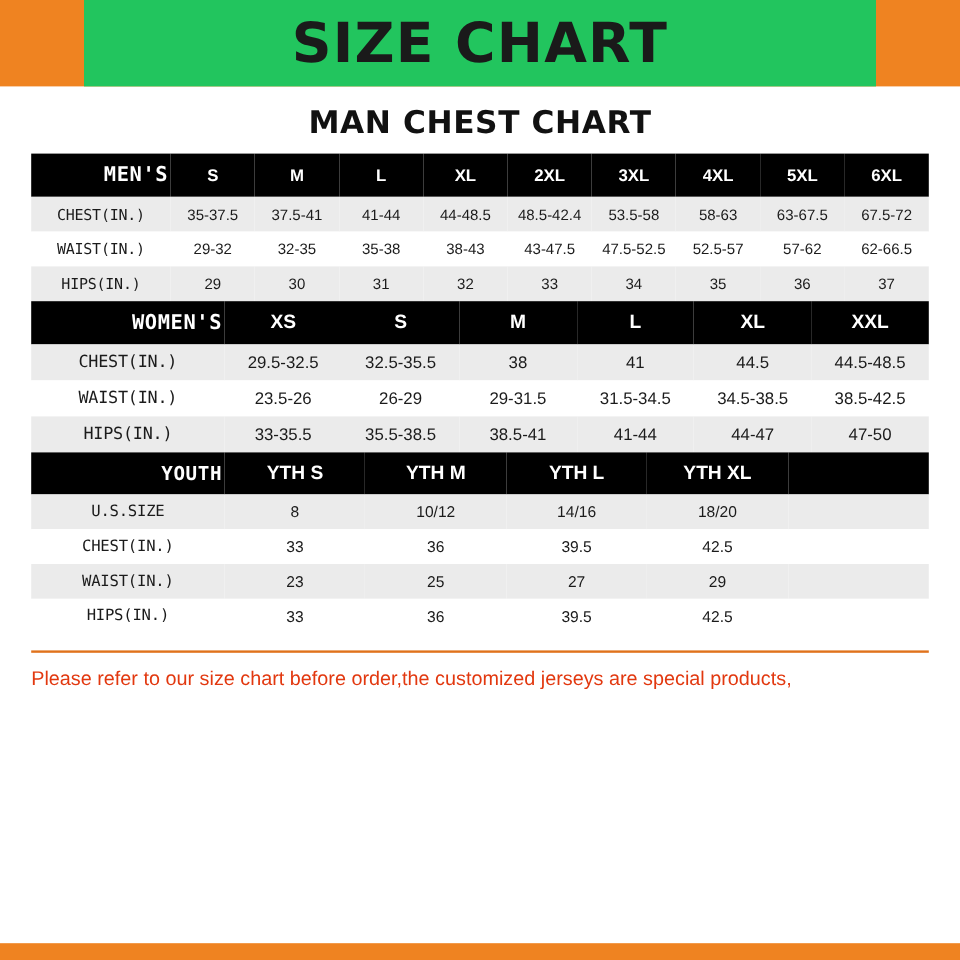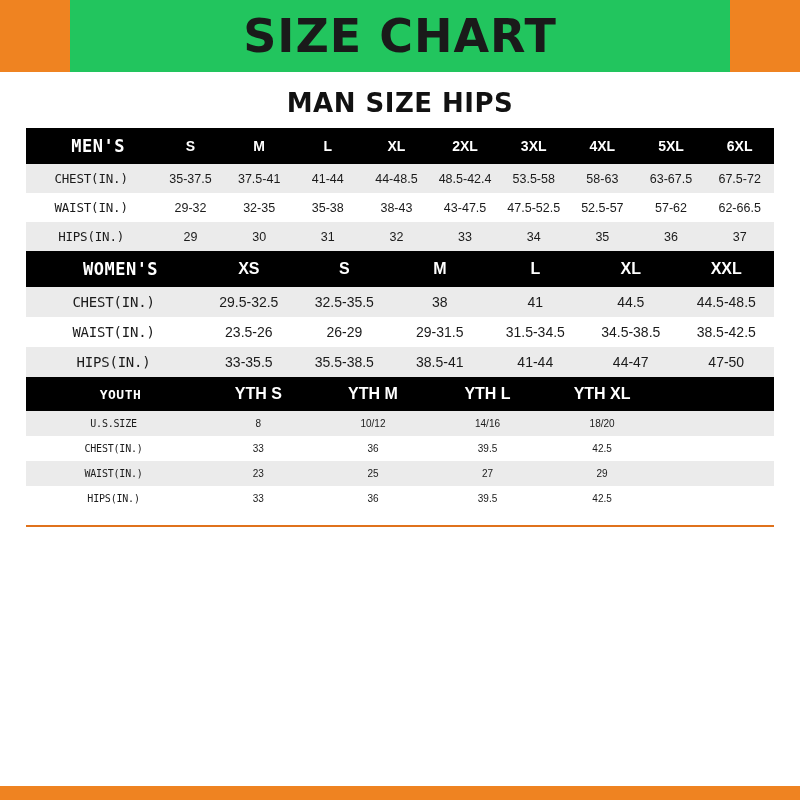--- a/index.html
+++ b/index.html
@@ -76,22 +76,22 @@
     color: #ffffff;
     font-size: 15px;
     font-weight: bold;
     padding: 8px 2px;
   }
   .size-table thead th.rowlabel {
     font-family: "DejaVu Sans Mono", monospace;
     font-size: 16px;
     font-weight: bold;
     letter-spacing: 0.5px;
-    text-align: center;
-    padding-left: 16px;
+    text-align: right;
+    padding-left: 2px;
   }
   .size-table tbody td {
     font-size: 13.5px;
     color: #1b1b1b;
     padding: 7px 2px;
   }
   .size-table tbody td.rowlabel {
     font-family: "DejaVu Sans Mono", monospace;
     font-size: 13.5px;
     letter-spacing: -0.2px;
@@ -102,22 +102,22 @@
   
   #men-table thead th { font-size: 14px; }
   #men-table thead th.rowlabel { font-size: 17px; }
   #men-table tbody td { font-size: 12.5px; }
 
   #women-table thead th { font-size: 16px; margin-top: 27px; }
   #women-table thead th.rowlabel { font-size: 17px; }
   #women-table tbody td { font-size: 14px; }
 
   #youth-table thead th { font-size: 16px; }
-  #youth-table thead th.rowlabel { font-size: 13px; }
-  #youth-table tbody td { font-size: 10px; }
+  #youth-table thead th.rowlabel { font-size: 16px; }
+  #youth-table tbody td { font-size: 13px; }
 
   
   .footer-note {
     margin: 14px 26px 0 26px;
     border-top: 2px solid #e0721c;
     padding-top: 10px;
   }
   .footer-line {
     color: #e2380f;
     font-size: 16.5px;
@@ -139,21 +139,21 @@
 
 <div class="page">
 
   <div class="banner">
     <div class="banner-inner">
       <div class="banner-title">SIZE CHART</div>
     </div>
   </div>
 
   <div class="section">
-    <div class="section-title">MAN SIZE HIPS</div>
+    <div class="section-title">MAN CHEST CHART</div>
     <table class="size-table" id="men-table">
       <thead>
         <tr>
           <th class="rowlabel" style="width:15%">MEN'S</th>
           <th>S</th>
           <th>M</th>
           <th>L</th>
           <th>XL</th>
           <th>2XL</th>
           <th>3XL</th>
@@ -291,16 +291,17 @@
           <td>36</td>
           <td>39.5</td>
           <td>42.5</td>
           <td></td>
         </tr>
       </tbody>
     </table>
   </div>
 
   <div class="footer-note">
+    <div class="footer-line">Please refer to our size chart before order,the customized jerseys are special products,</div>
   </div>
 
   <div class="bottom-bar"></div>
 </div>
 
 </body></html>

